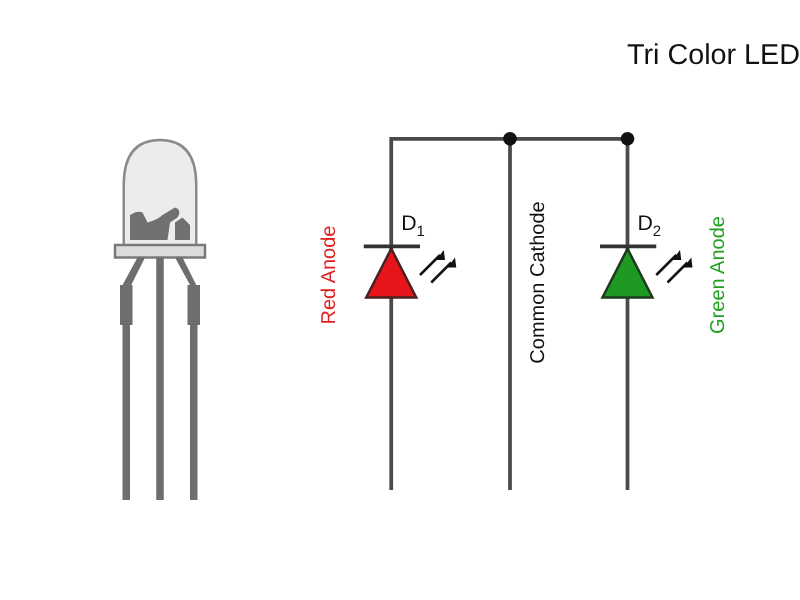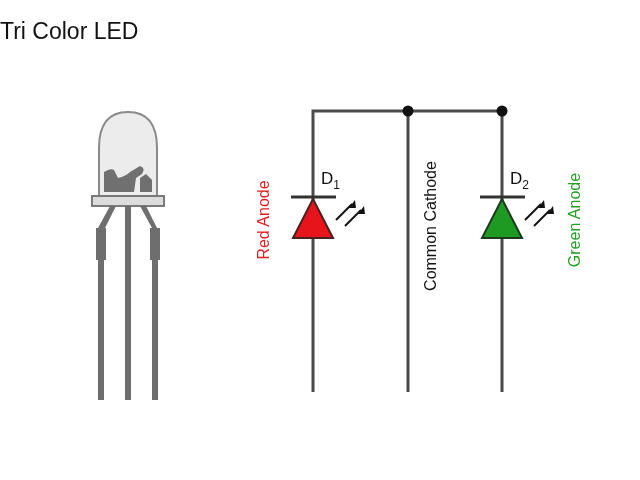--- a/index.html
+++ b/index.html
@@ -1,17 +1,17 @@
 <!DOCTYPE html>
 <html><head>
 <meta charset="utf-8">
 <style>
   html, body { margin:0; padding:0; background:#ffffff; }
   body { width:640px; height:480px; position:relative; overflow:hidden; font-family:"Liberation Sans", sans-serif; }
-  .title { position:absolute; left:0; top:18px; width:640px; text-align:left; font-size:23px; color:#111; }
+  .title { position:absolute; left:0; top:30px; width:640px; text-align:right; font-size:23px; color:#111; }
   svg { position:absolute; left:0; top:0; }
   .vlabel { position:absolute; white-space:nowrap; font-size:16px; transform-origin:center center; transform:rotate(-90deg); }
 </style>
 </head>
 <body>
 
 <div class="title">Tri Color LED</div>
 
 <svg width="640" height="480" viewBox="0 0 640 480">
 

